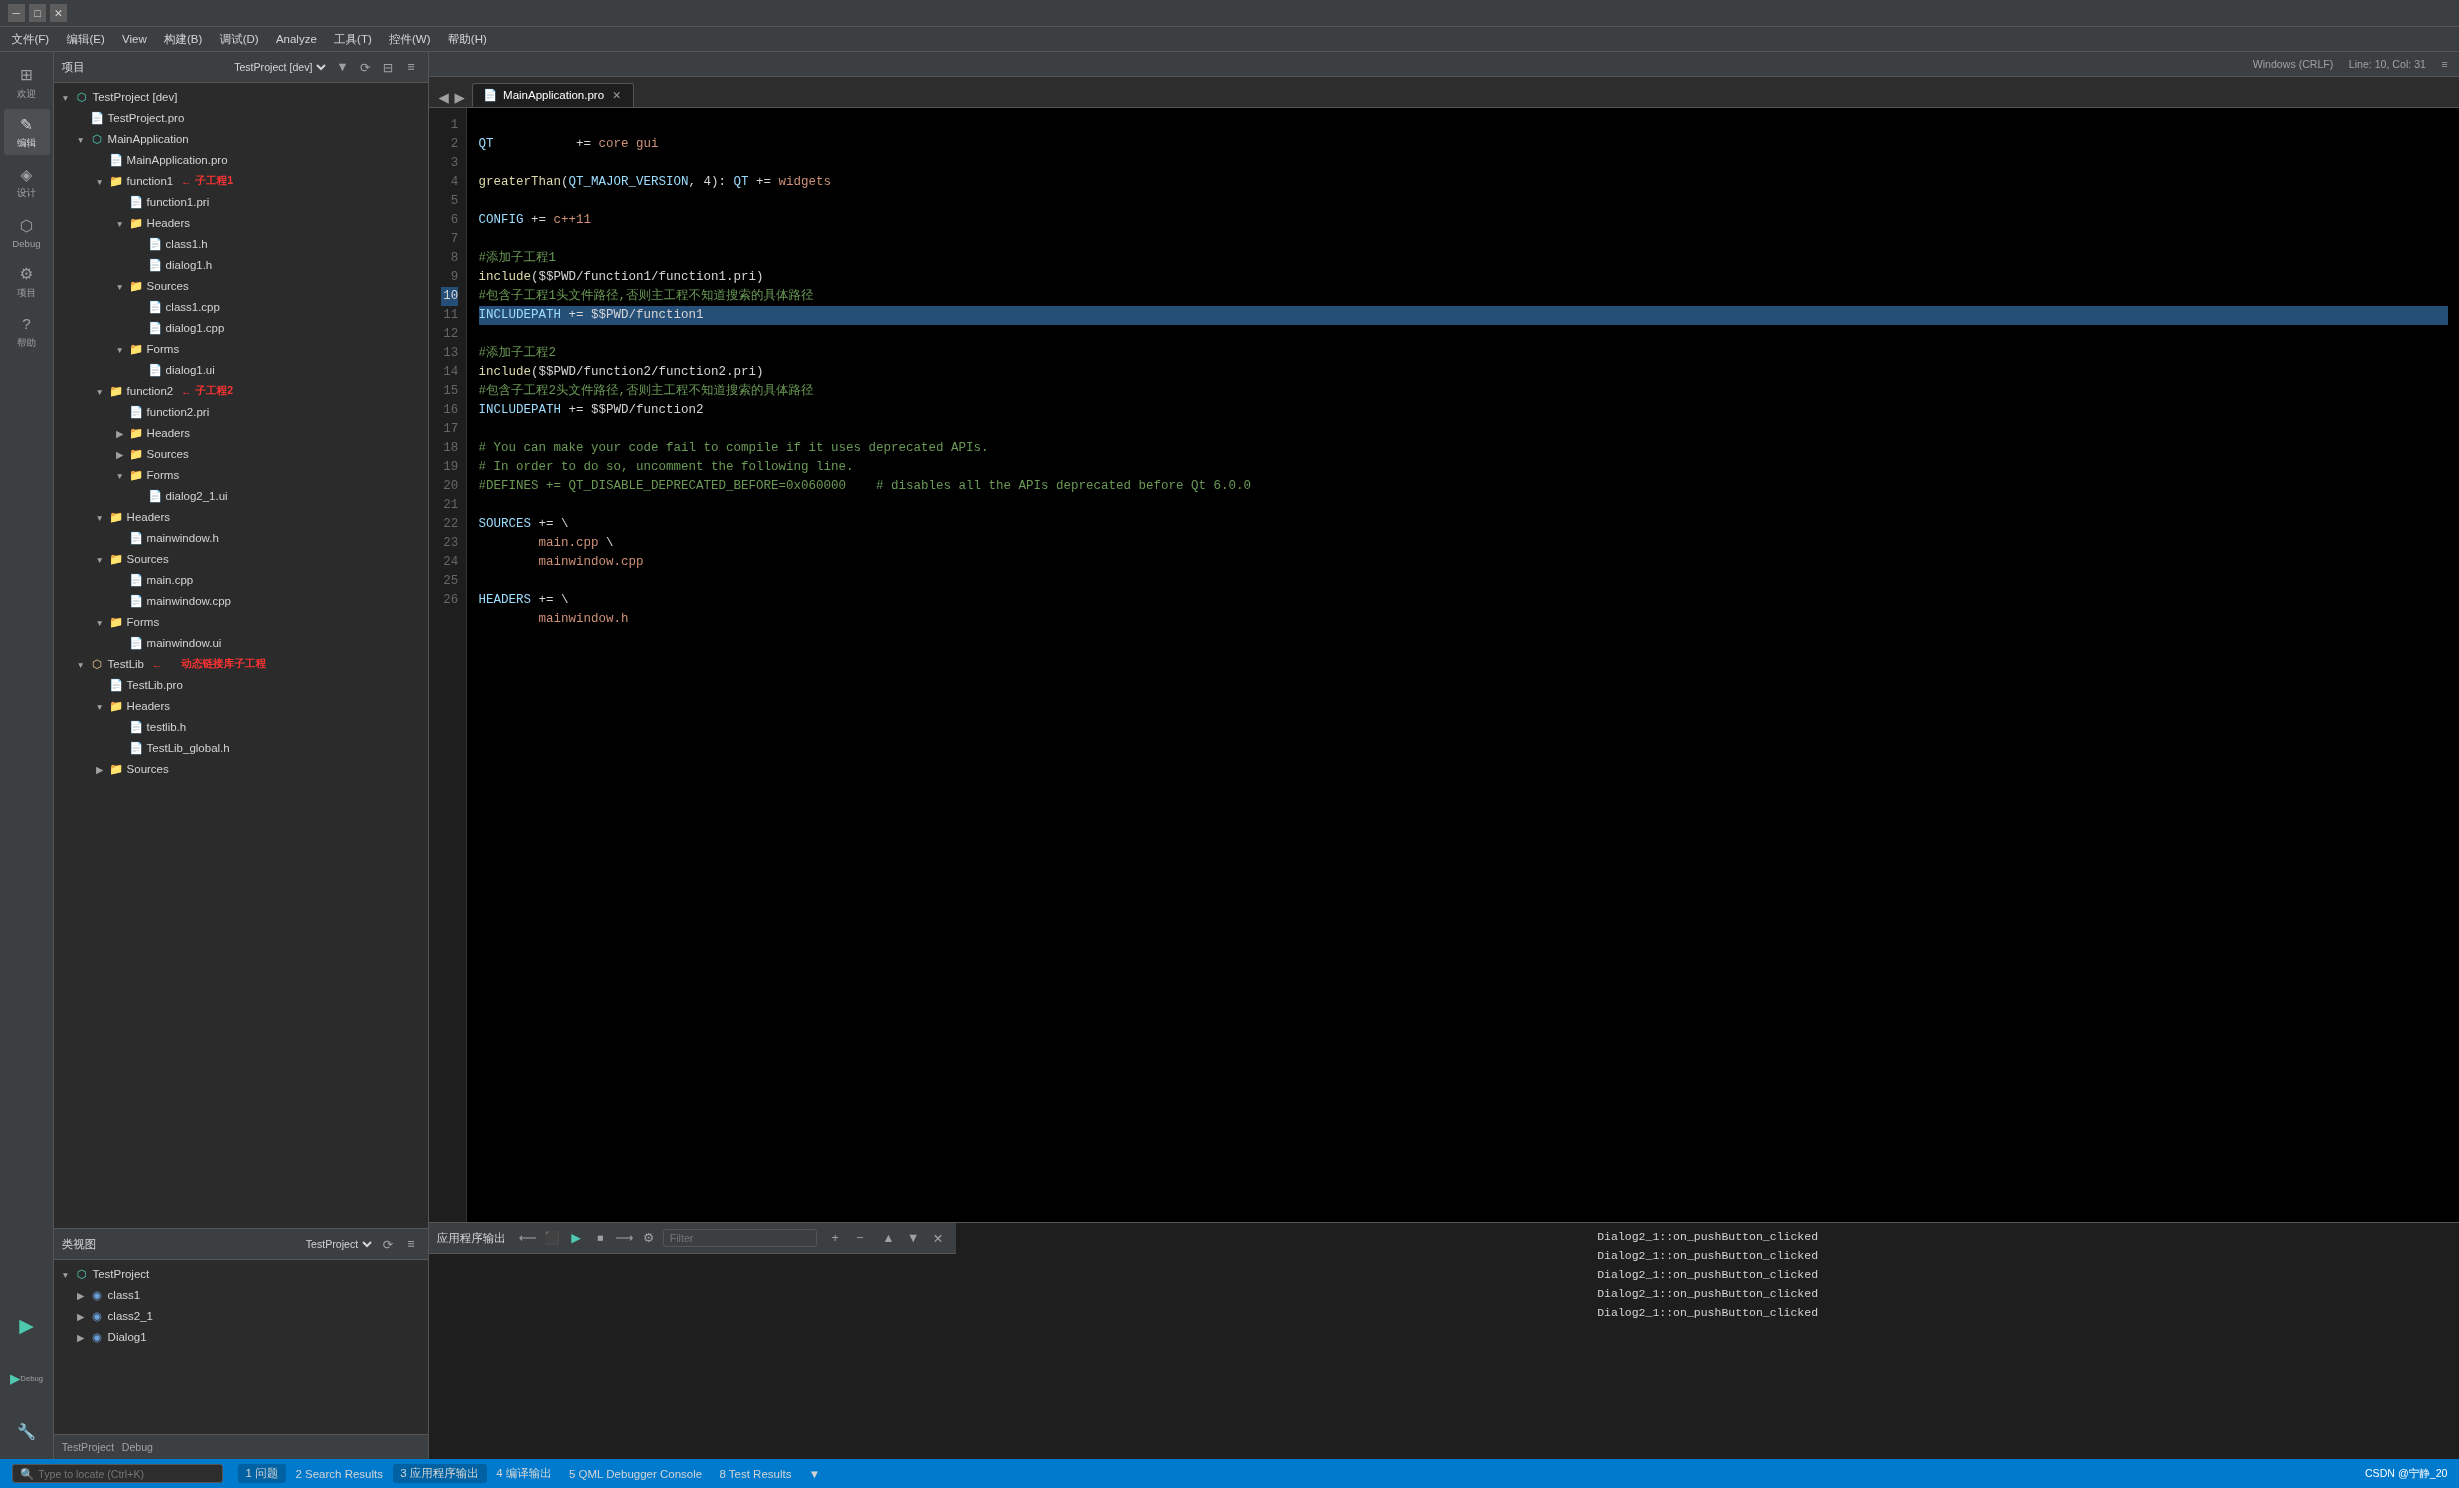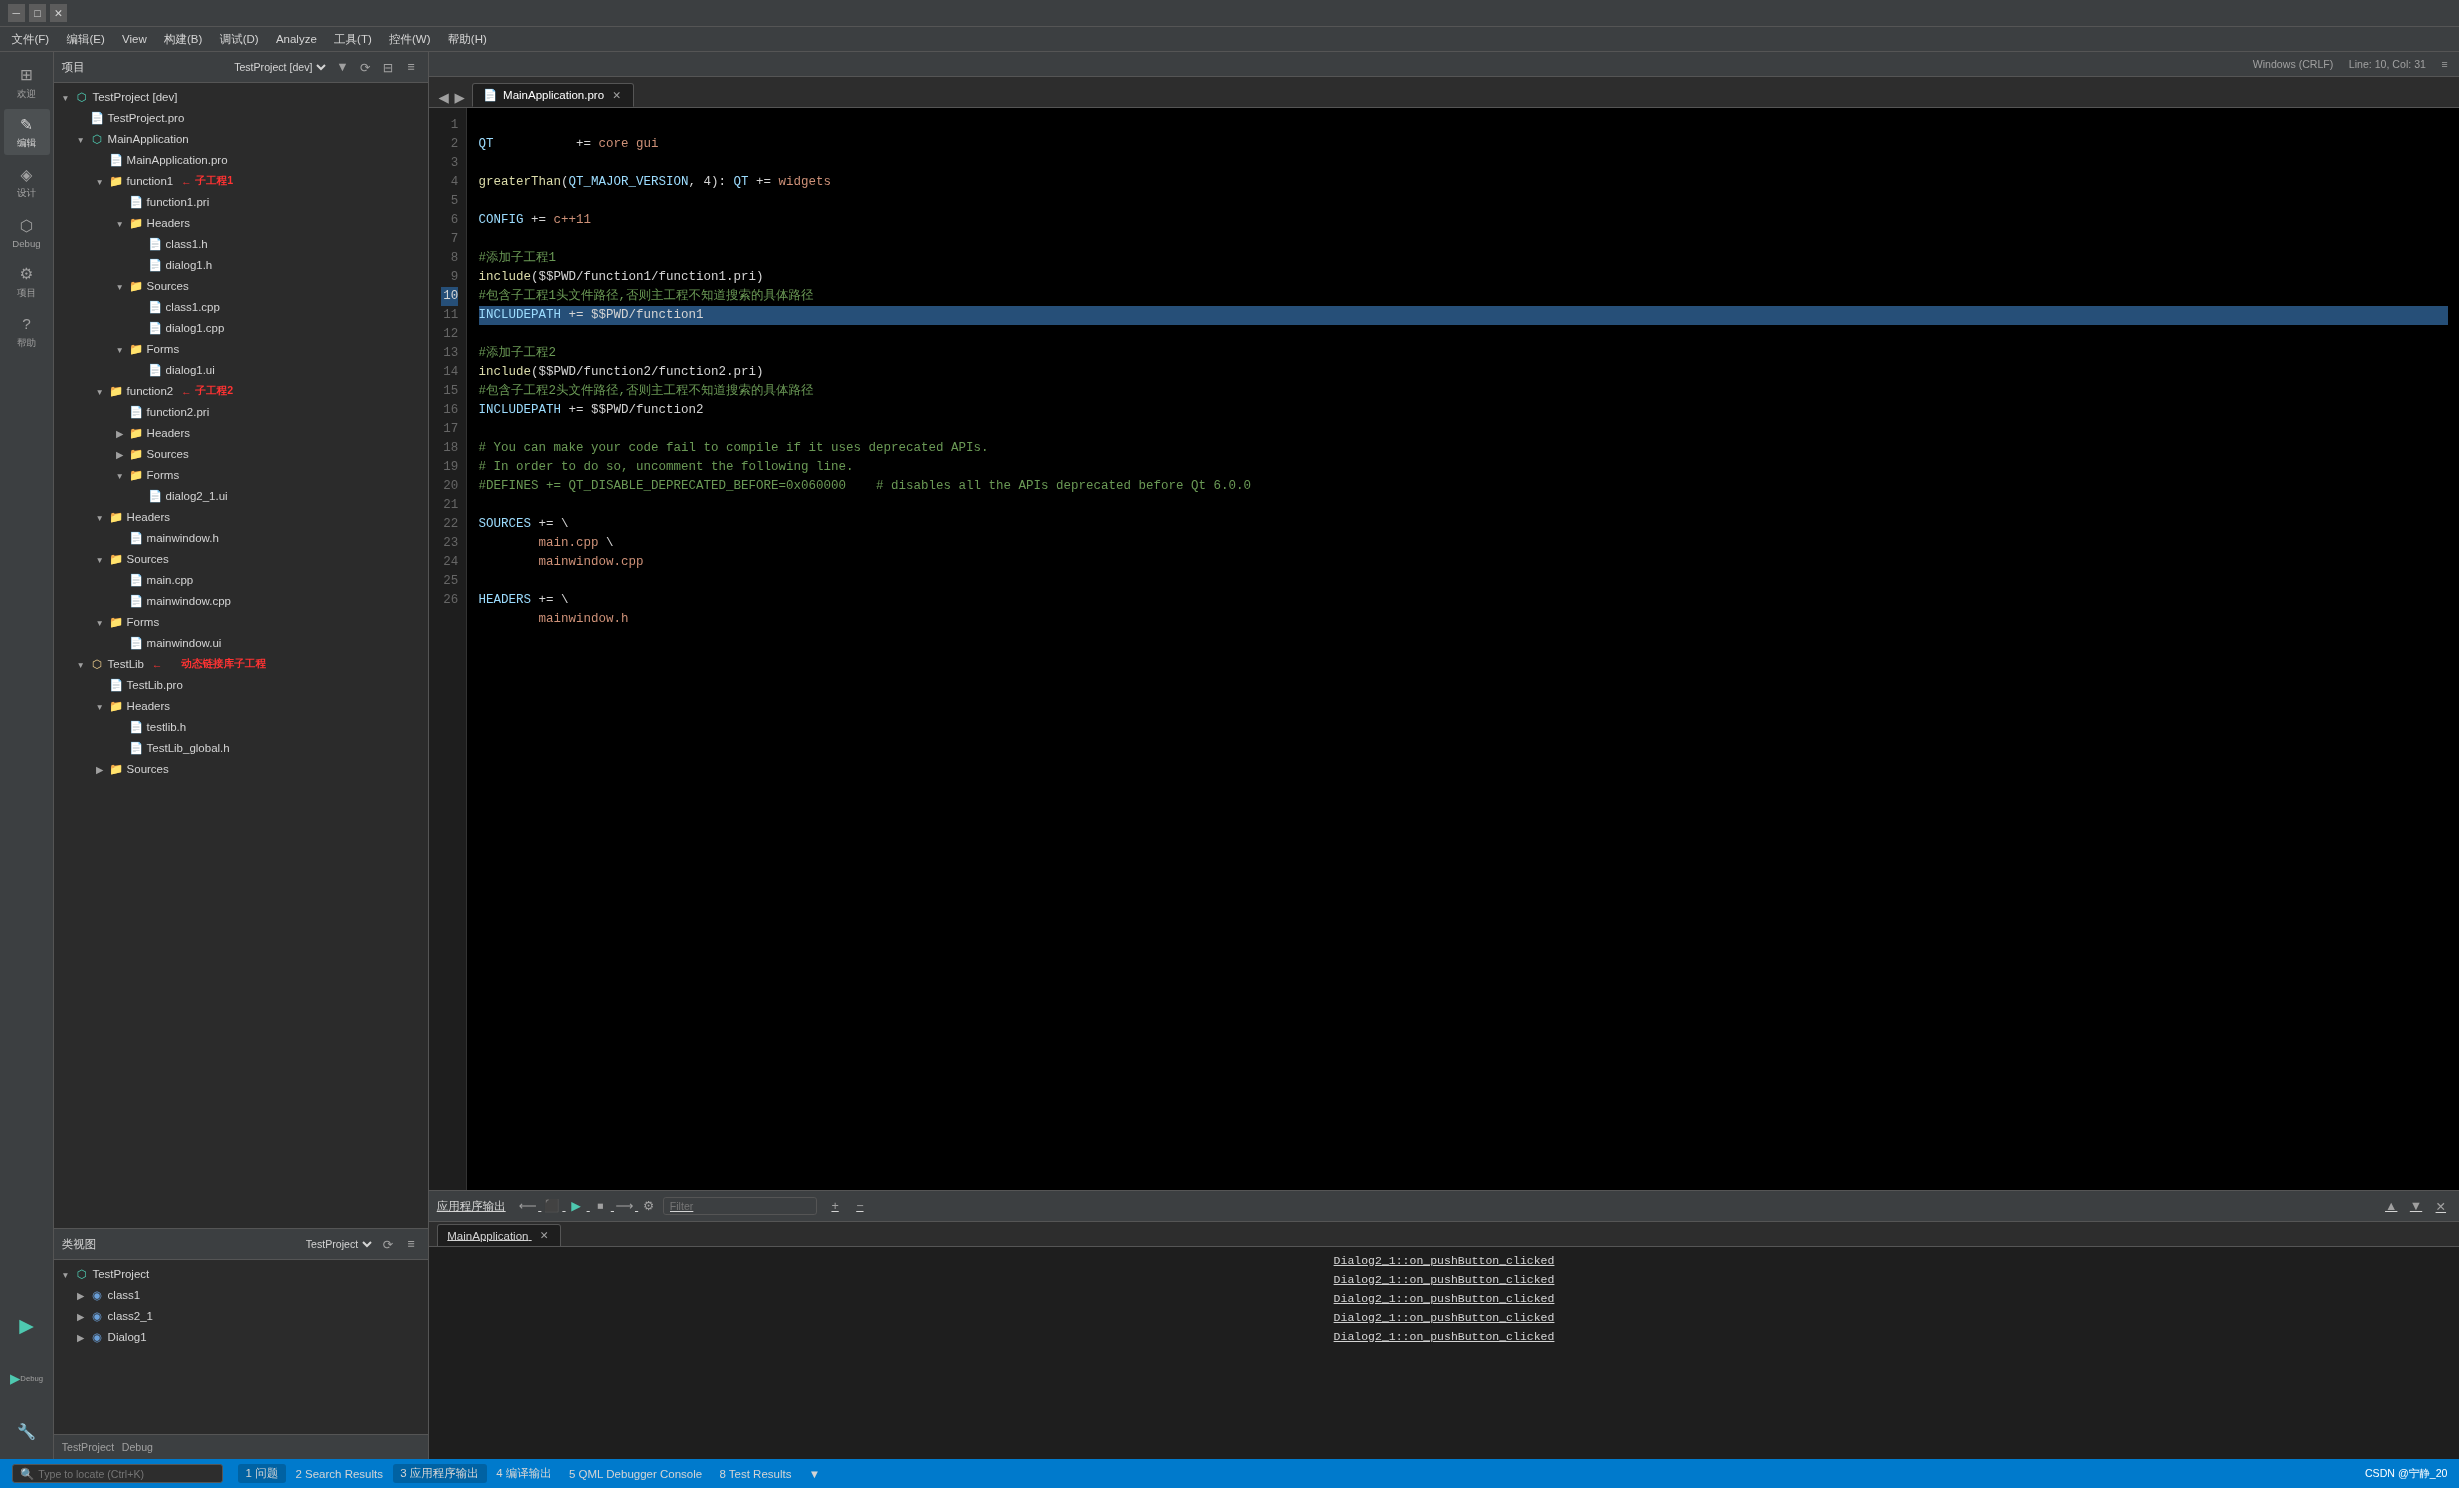--- a/index.html
+++ b/index.html
@@ -260,26 +260,25 @@
       overflow: auto;
       background: #000000;
       white-space: pre;
     }
     .code-content::-webkit-scrollbar { width: 9.6px; height: 9.6px; }
     .code-content::-webkit-scrollbar-track { background: #1e1e1e; }
     .code-content::-webkit-scrollbar-thumb { background: #555; }
 
     
     .bottom-panel {
-      height: 269px;
+      height: 237px;
       background: #1e1e1e;
       border-top: 1.9px solid #555;
       display: flex;
-      flex-direction: column;
-      text-decoration: underline;
+      flex-direction: row;
     }
     .bottom-toolbar {
       background: #3c3f41;
       height: 31px;
       display: flex;
       align-items: center;
       padding: 0 7.7px;
       border-bottom: 1px solid #555;
       gap: 3.8px;
     }
@@ -819,26 +818,20 @@
         </div>
         <input type="text" class="filter-input" placeholder="Filter" style="">
         <button class="bottom-btn" style="margin-left:3.8px;">+</button>
         <button class="bottom-btn">−</button>
         <div style="flex:1;"></div>
         <button class="bottom-btn">▲</button>
         <button class="bottom-btn">▼</button>
         <button class="bottom-btn">✕</button>
       </div>
 
-      <div style="background:#2d2d2d; display:flex; padding:1.9px 7.7px 0; border-bottom:1px solid #555;">
-        <div class="bottom-tab active">
-          <span>MainApplication</span>
-          <button class="tab-close" style="margin-left:5.8px;">✕</button>
-        </div>
-      </div>
 
       <div class="bottom-content">
         <div class="output-line">Dialog2_1::on_pushButton_clicked</div>
         <div class="output-line">Dialog2_1::on_pushButton_clicked</div>
         <div class="output-line">Dialog2_1::on_pushButton_clicked</div>
         <div class="output-line">Dialog2_1::on_pushButton_clicked</div>
         <div class="output-line">Dialog2_1::on_pushButton_clicked</div>
       </div>
     </div>
 

